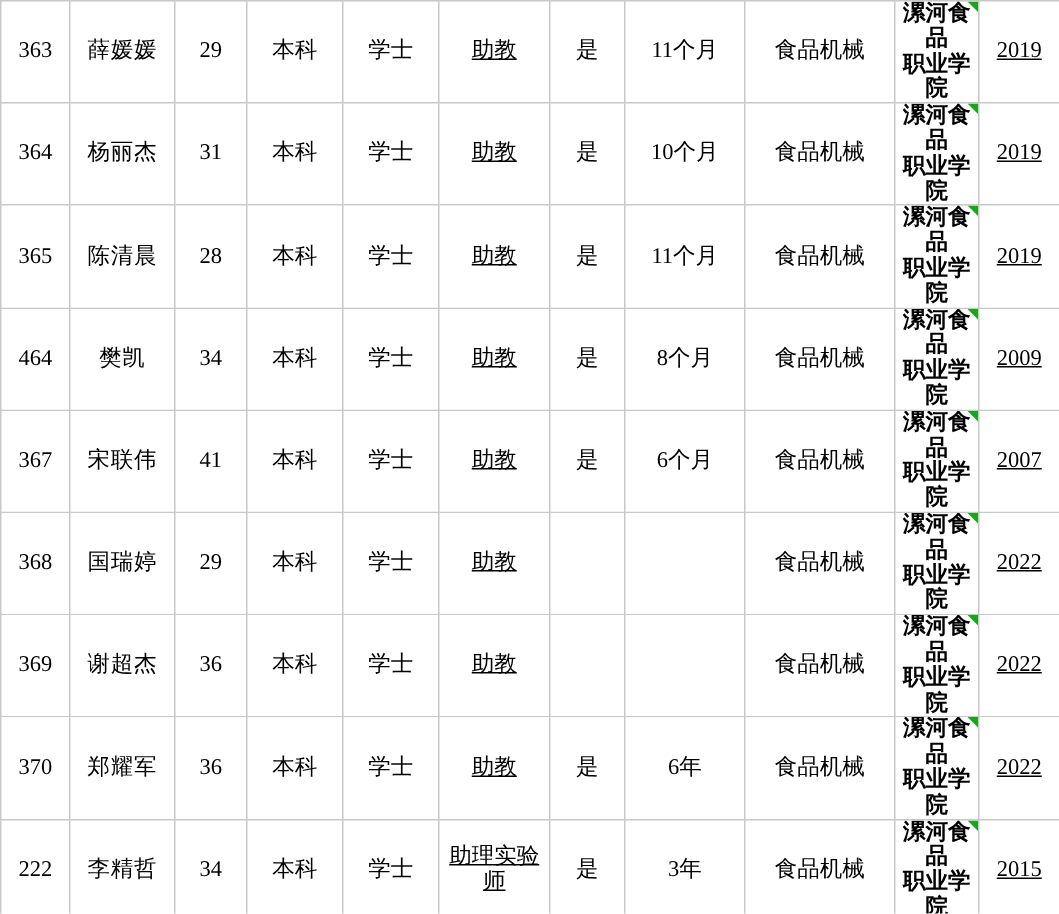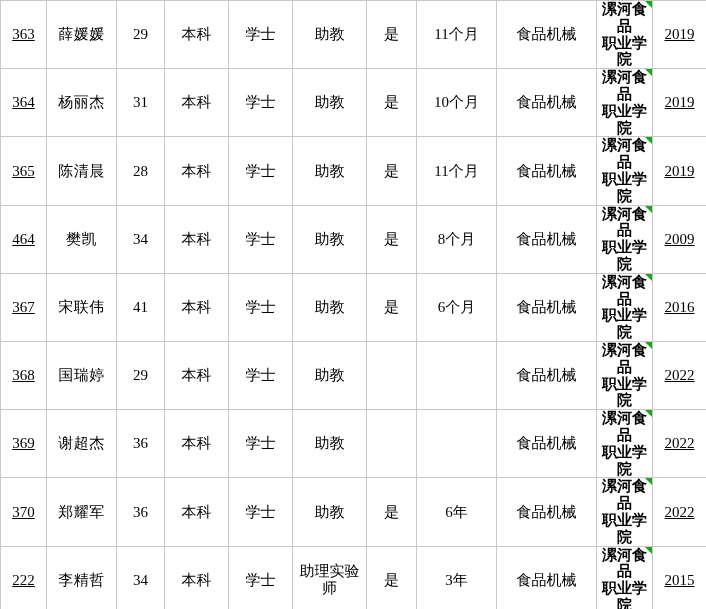--- a/index.html
+++ b/index.html
@@ -42,24 +42,24 @@
   col.c2 { width: 48px; }
   col.c3 { width: 64px; }
   col.c4 { width: 64px; }
   col.c5 { width: 74px; }
   col.c6 { width: 50px; }
   col.c7 { width: 80px; }
   col.c8 { width: 100px; }
   col.c9 { width: 56px; }
   col.c10 { width: 54px; }
 
-  td.idcol { font-size: 15px; text-decoration: underline; }
+  td.idcol { font-size: 15px; }
   td.namecol { font-size: 16px; letter-spacing: 0.5px; margin-top: 24px; }
   td.small { font-size: 14px; }
-  td.two-line { font-size: 14px; line-height: 1.12; }
+  td.two-line { font-size: 14px; line-height: 1.12; text-decoration: underline; }
   td.school { font-size: 14px; line-height: 1.15; font-weight: bold; }
   td.year { font-size: 15px; text-decoration: underline; }
 
   .cellwrap {
     display: block;
     white-space: pre-line;
   }
   
   td.school::after {
     content: "";
@@ -265,21 +265,21 @@
             <span class="cellwrap">6个月</span>
           </td>
           <td class="small">
             <span class="cellwrap">食品机械</span>
           </td>
           <td class="school">
             <span class="cellwrap">漯河食品
 职业学院</span>
           </td>
           <td class="year">
-            <span class="cellwrap">2016</span>
+            <span class="cellwrap">2007</span>
           </td>
         </tr>
         <tr>
           <td class="idcol">
             <span class="cellwrap">368</span>
           </td>
           <td class="namecol">
             <span class="cellwrap">国瑞婷</span>
           </td>
           <td>

